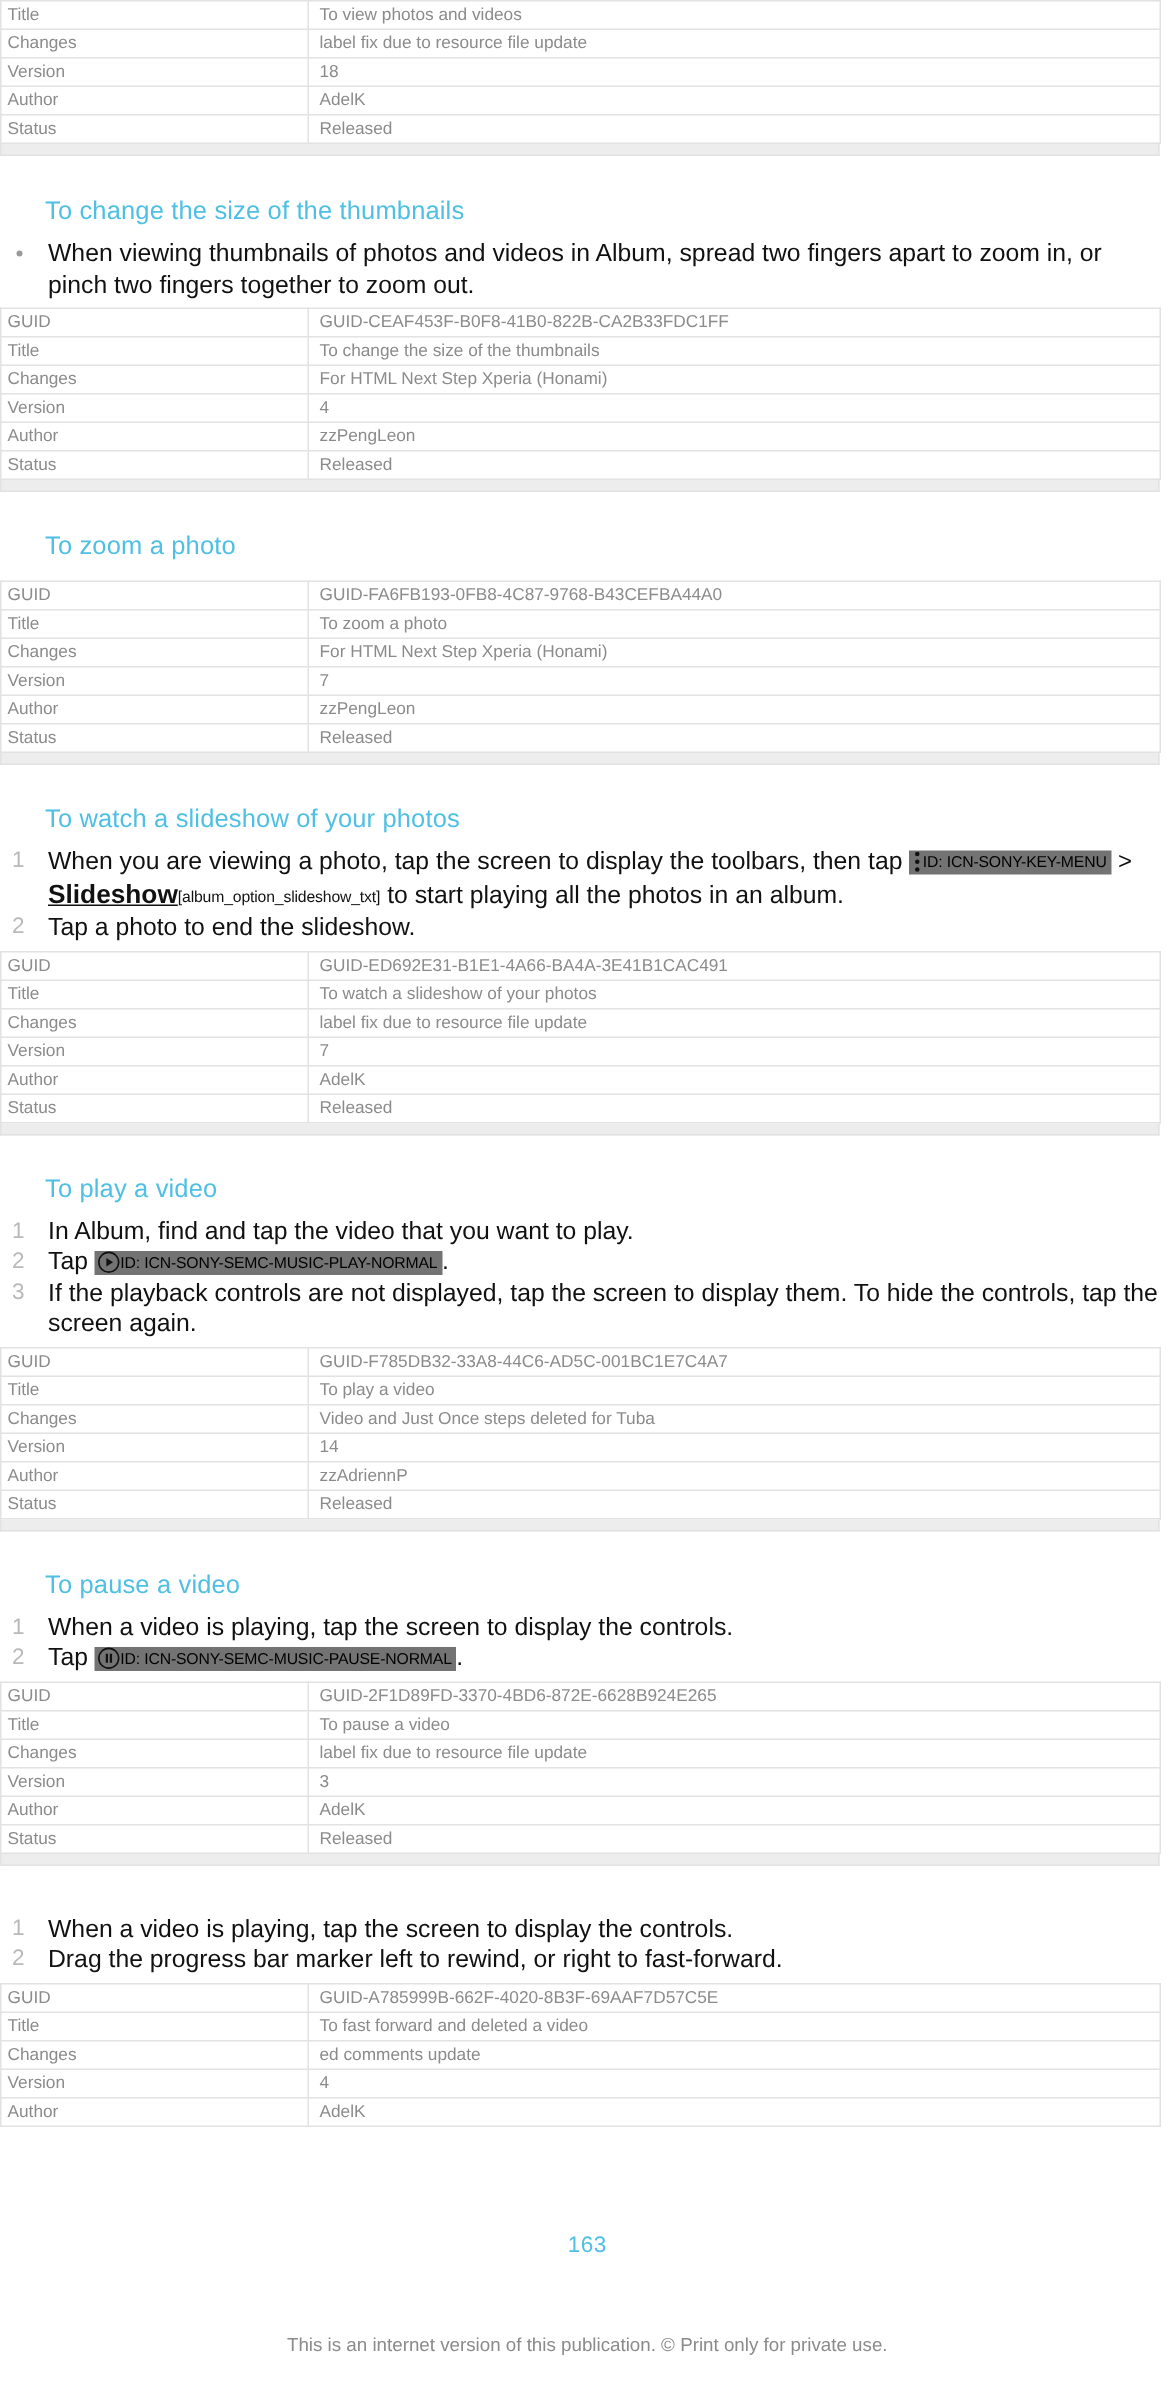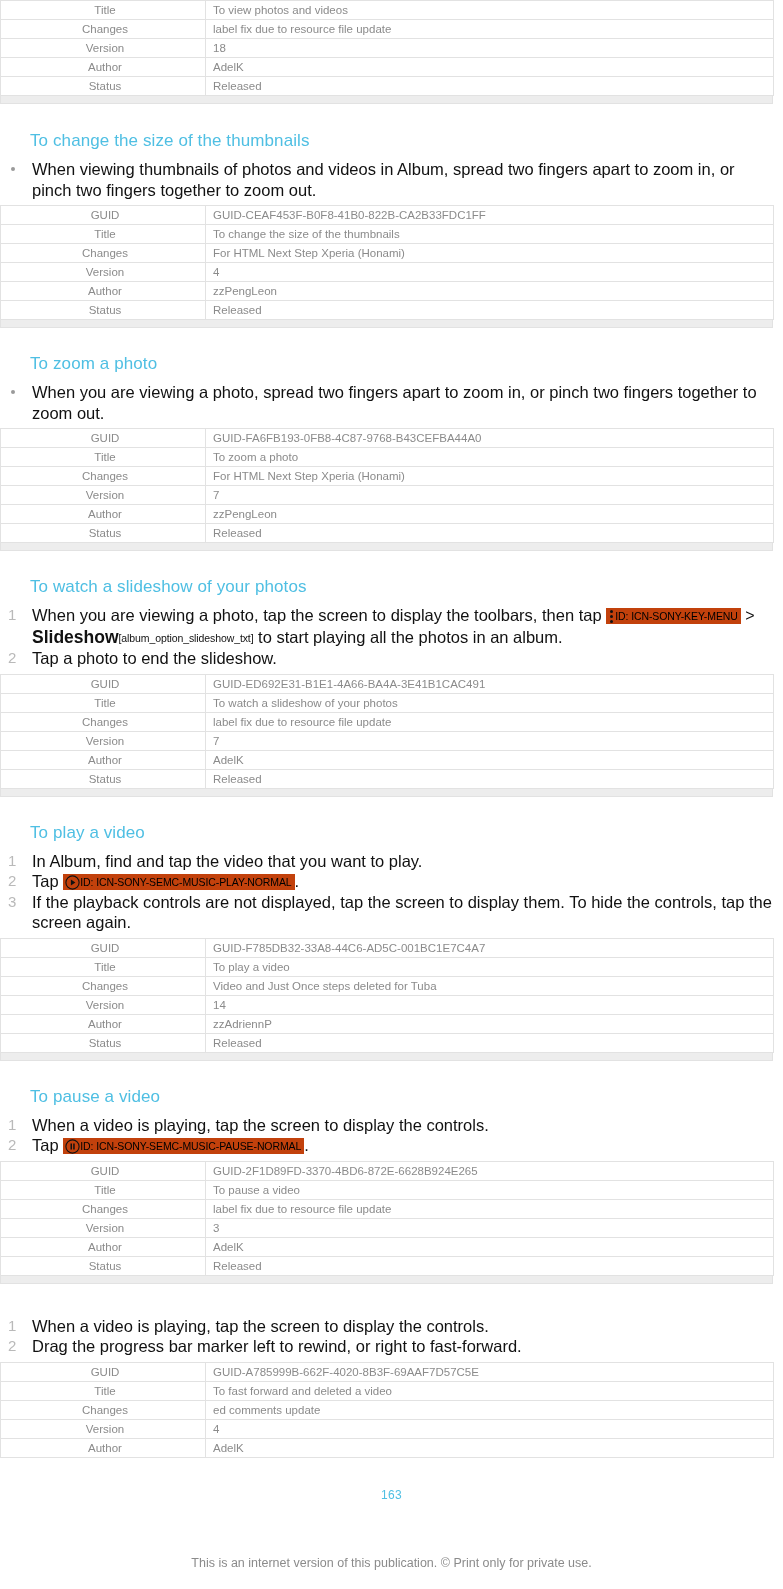--- a/index.html
+++ b/index.html
@@ -36,21 +36,21 @@
   .meta-table td {
     border: 1px solid #e2e2e2;
     padding: 2px 0 2px 4px;
     height: 18px;
     line-height: 14px;
     font-weight: 400;
     white-space: nowrap;
     overflow: hidden;
     vertical-align: middle;
   }
-  .meta-table td.k { width: 205px; text-align: center; }
+  .meta-table td.k { width: 205px; }
   .meta-table td.v { width: 568px; padding-left: 7px; }
   .meta-endband {
     width: 773px;
     height: 8px;
     background: #ededed;
     border-left: 1px solid #e2e2e2;
     border-right: 1px solid #e2e2e2;
     border-bottom: 1px solid #e2e2e2;
   }
 
@@ -97,21 +97,21 @@
     font-size: 15px;
     line-height: 20.5px;
     font-weight: 400;
   }
   ul.proc li { padding-right: 6px; }
   ol.proc li { padding-right: 6px; }
 
   
   .tok {
     display: inline-block;
-    background: #c2410c;
+    background: #737373;
     padding: 0px 3px 0px 2px;
     vertical-align: baseline;
     line-height: 15px;
     white-space: nowrap;
   }
   .tok .tid {
     font-size: 10.5px;
     letter-spacing: -0.1px;
     color: #000;
     vertical-align: 1px;
@@ -123,32 +123,33 @@
   .icn svg { display: block; }
   .res-key {
     font-size: 10.5px;
     color: #111;
     vertical-align: 1px;
     letter-spacing: -0.1px;
   }
   .uiterm {
     font-weight: 700;
     font-size: 17.5px;
+    text-decoration: underline;
   }
   .gt { font-size: 16px; }
 
   
   .pageno {
     position: absolute;
     left: 0;
     right: 0;
     top: 1488px;
     text-align: center;
     color: #4fbfe3;
-    font-size: 12px;
+    font-size: 15px;
     letter-spacing: 0.3px;
   }
   .footnote {
     position: absolute;
     left: 0;
     right: 0;
     top: 1556px;
     text-align: center;
     color: #8b8b8b;
     font-size: 12.5px;
@@ -221,26 +222,20 @@
           <td class="k">Status</td>
           <td class="v">Released</td>
         </tr>
     </tbody>
   </table>
   <div class="meta-endband"></div>
 
   <div style="height:25px"></div>
   <h2 class="sec-head">To zoom a photo</h2>
   <div style="height:7px"></div>
-  <ul class="proc">
-    <li>
-      <span class="bullet"></span>
-      <span>When you are viewing a photo, spread two fingers apart to zoom in, or pinch two fingers together to zoom out.</span>
-    </li>
-  </ul>
   <div style="height:5px"></div>
   <table class="meta-table">
     <tbody>
       <tr>
           <td class="k">GUID</td>
           <td class="v">GUID-FA6FB193-0FB8-4C87-9768-B43CEFBA44A0</td>
         </tr>
       <tr>
           <td class="k">Title</td>
           <td class="v">To zoom a photo</td>

